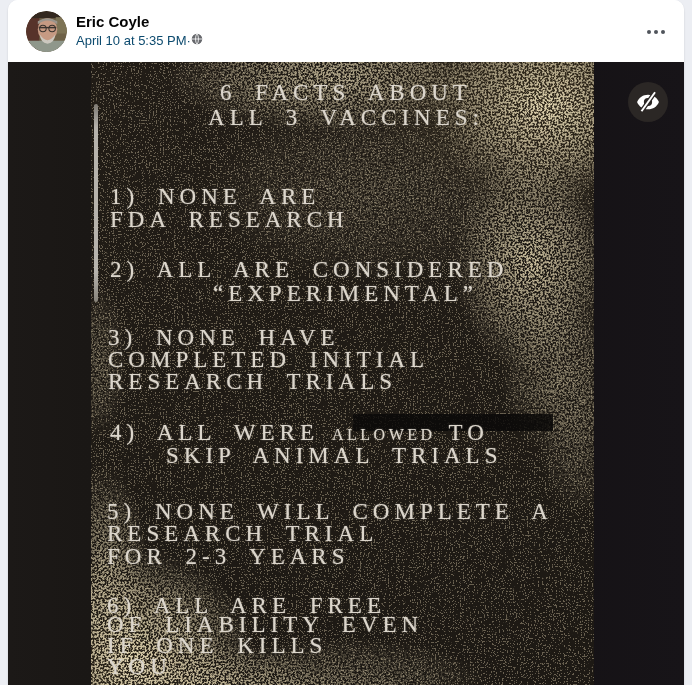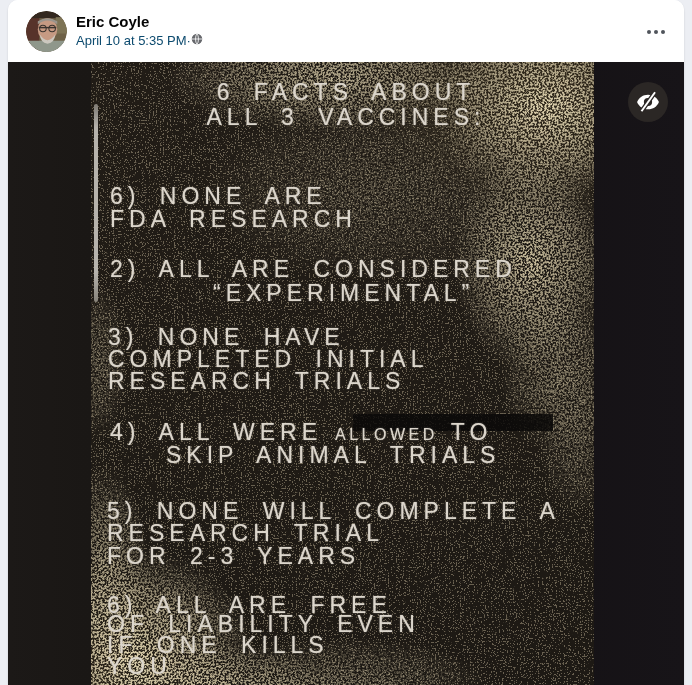--- a/index.html
+++ b/index.html
@@ -64,20 +64,21 @@
     background: linear-gradient(180deg, #7e7a74, #b7b3ac 12%, #b7b3ac 85%, #87837a);
   }
 
   .ml {
     position: absolute; z-index: 3;
     font-size: 23px; line-height: 1; font-weight: 400;
     letter-spacing: 5px; word-spacing: 8px;
     color: #dcd6cc; white-space: nowrap;
     text-shadow: 0 0 1.5px rgba(226,220,210,.55);
     filter: blur(0.35px);
+    font-family: Liberation Serif, serif;
   }
   .ml.center { left: 10px; width: 656px; text-align: center; }
 
   .f4row { display: flex; align-items: baseline; gap: 13px; }
   .f4row .small { font-size: 16px; letter-spacing: 3.5px; }
   .patch {
     position: absolute; left: 345px; top: 352px; width: 200px; height: 17px;
     background: #0b0908; opacity: .85; z-index: 2;
   }
 
@@ -177,21 +178,21 @@
           <rect width="503" height="623" filter="url(#fSparse)" opacity="0.4"></rect>
           <rect width="503" height="623" filter="url(#fDense)" mask="url(#clusterMask)"></rect>
         </svg>
       </div>
 
       <div class="vbar"></div>
 
       <div class="ml center" style="top:19px">6 FACTS ABOUT</div>
       <div class="ml center" style="top:44px">ALL 3 VACCINES:</div>
 
-      <div class="ml" style="left:102px; top:123px">6) NONE ARE</div>
+      <div class="ml" style="left:102px; top:123px">1) NONE ARE</div>
       <div class="ml" style="left:102px; top:146px">FDA RESEARCH</div>
 
       <div class="ml" style="left:102px; top:196px">2) ALL ARE CONSIDERED</div>
       <div class="ml" style="left:205px; top:220px">“EXPERIMENTAL”</div>
 
       <div class="ml" style="left:100px; top:264px">3) NONE HAVE</div>
       <div class="ml" style="left:100px; top:308px">RESEARCH TRIALS</div>
       <div class="ml" style="left:100px; top:286px">COMPLETED INITIAL</div>
 
       <div class="patch"></div>

